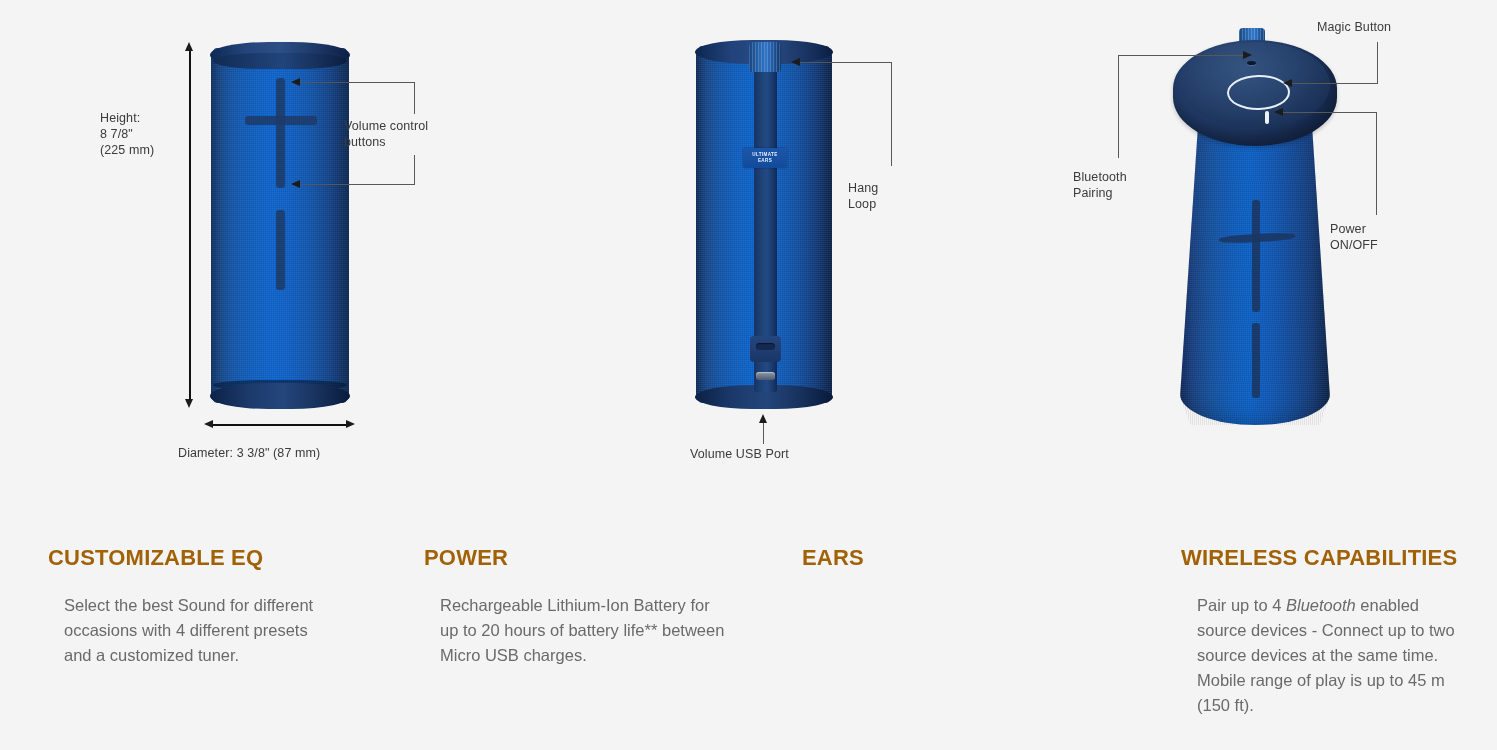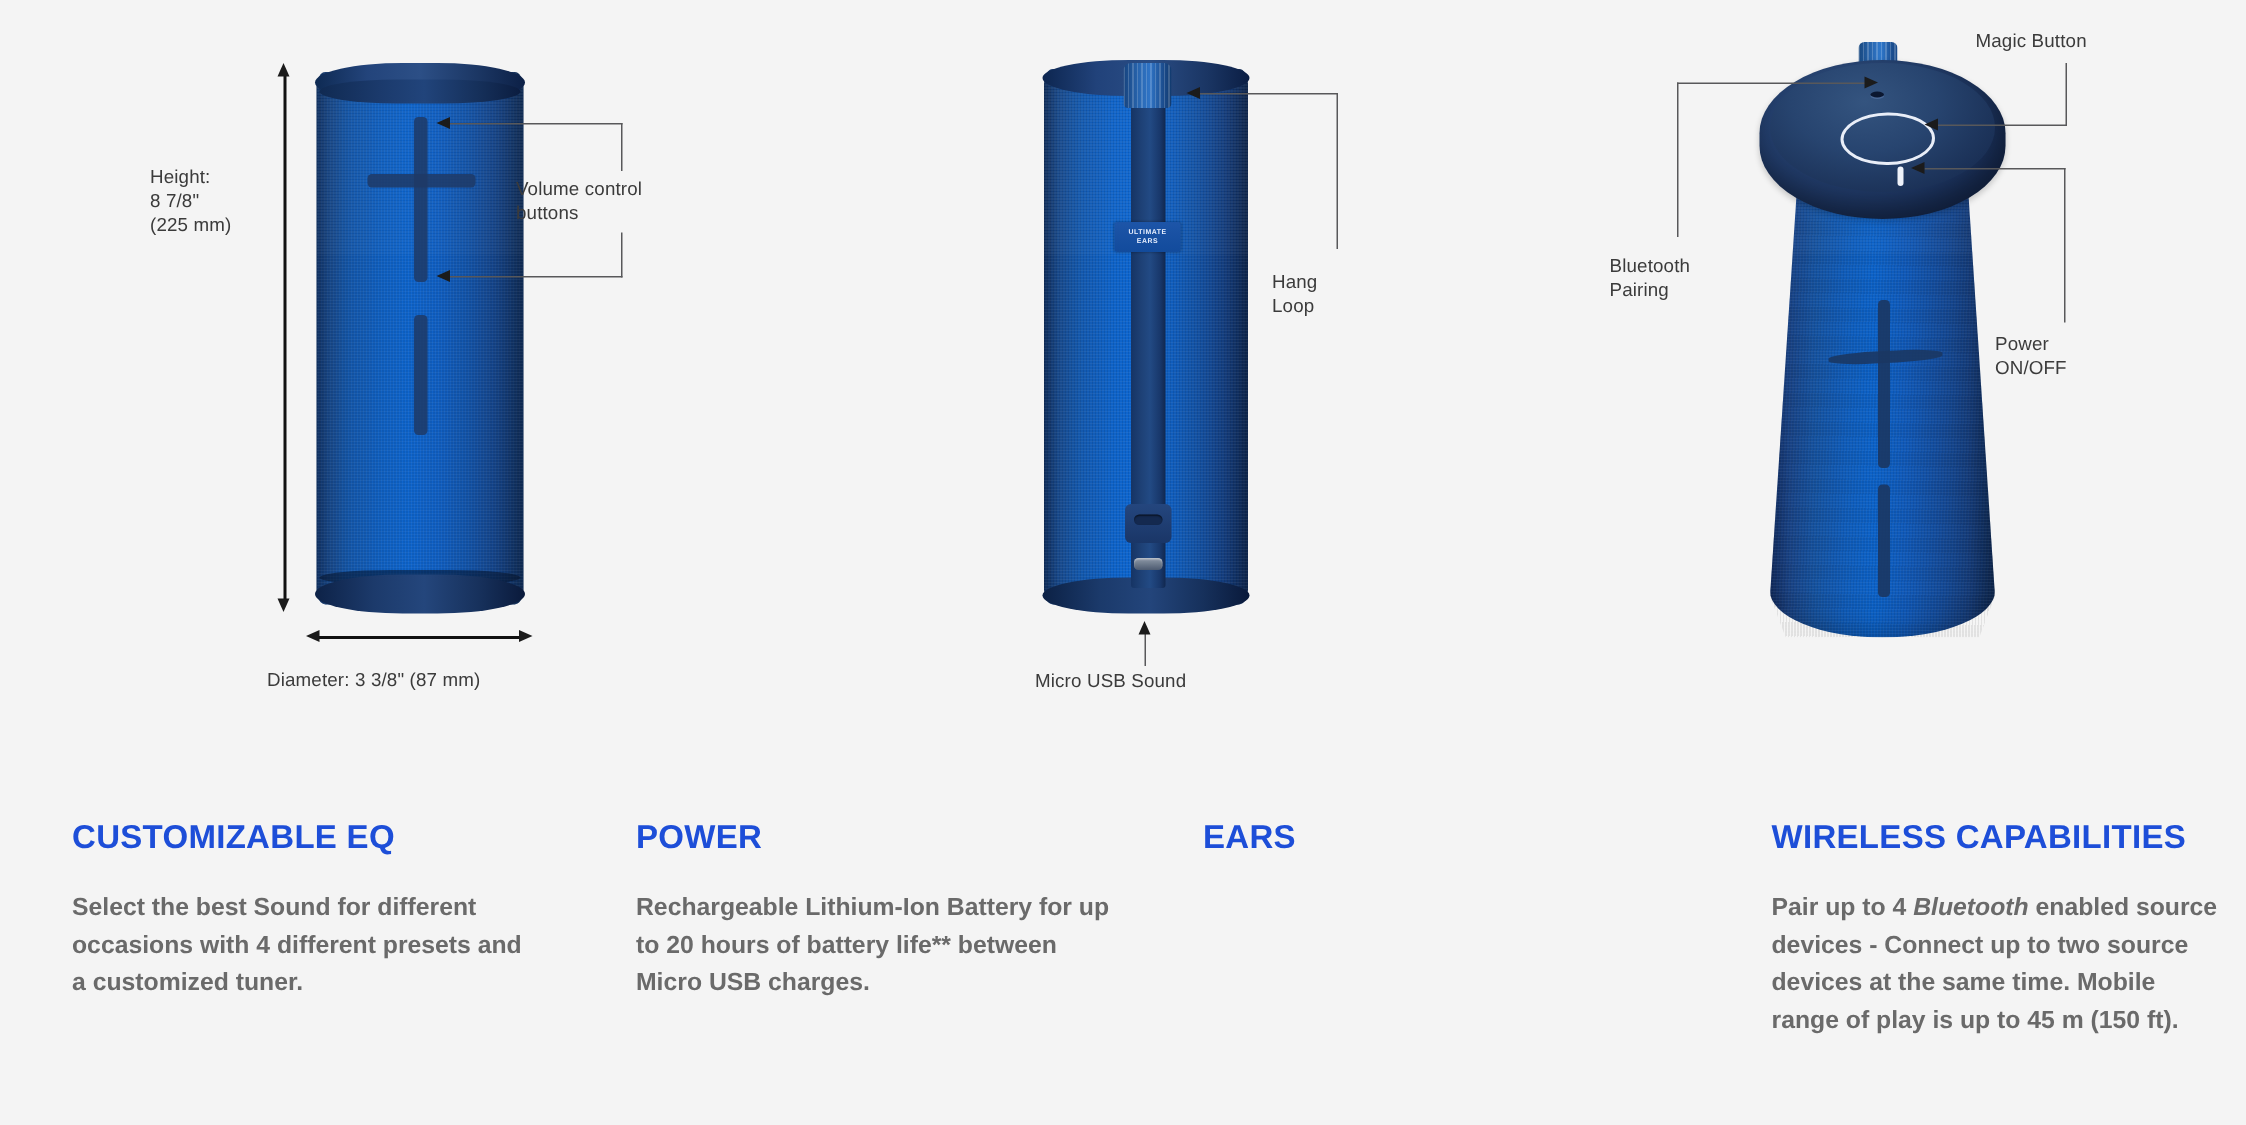--- a/index.html
+++ b/index.html
@@ -189,24 +189,24 @@
   .spk3 .g2-plus-v{position:absolute;left:102px;top:172px;width:8px;height:112px;background:#1b3763;border-radius:3px;opacity:.9;}
   .spk3 .g2-plus-h{position:absolute;left:69px;top:206px;width:76px;height:8px;background:#1b3763;border-radius:3px;opacity:.9;
     transform:rotate(-3deg);border-radius:40%;}
   .spk3 .g2-minus{position:absolute;left:102px;top:295px;width:8px;height:75px;background:#1b3763;border-radius:3px;opacity:.9;}
 
   
   .features{position:absolute;left:0;top:545px;width:1497px;height:205px;}
   .feat{position:absolute;top:0;}
   .feat h3{
     margin:0 0 22px 0;font-size:22px;font-weight:bold;
-    color:#1d4ed8;letter-spacing:.2px;line-height:26px;
+    color:#a16207;letter-spacing:.2px;line-height:26px;
   }
   .feat p{
-    margin:0;font-size:16.5px;line-height:25px;color:#6a6a6a;font-weight:bold;
+    margin:16px;font-size:16.5px;line-height:25px;color:#6a6a6a;font-weight:normal;
   }
   .feat p i{font-style:italic;}
   .c1{left:48px;width:300px;}
   .c2{left:424px;width:320px;}
   .c3{left:802px;width:320px;}
   .c4{left:1181px;width:305px;}
 </style>
 </head>
 <body style="background: rgb(244, 244, 244);">
 
@@ -266,21 +266,21 @@
     </div>
 
     <div class="hline" style="left:800px;top:62px;width:92px;"></div>
     <div class="arrowL" style="left:791px;top:58px;"></div>
     <div class="vline" style="left:891px;top:62px;height:104px;"></div>
     <div class="lbl" style="left:848px;top:180px;width:88px;">Hang
 Loop</div>
 
     <div class="vline" style="left:763px;top:422px;height:22px;"></div>
     <div class="arrowU" style="left:759px;top:414px;"></div>
-    <div class="lbl" style="left:690px;top:446px;width:147px;">Micro USB Sound</div>
+    <div class="lbl" style="left:690px;top:446px;width:147px;">Volume USB Port</div>
 
     <div class="spk3">
       <div class="cone"></div>
       <div class="coneMesh"></div>
       <div class="g2-plus-v"></div>
       <div class="g2-plus-h"></div>
       <div class="g2-minus"></div>
       <div class="strapTab"></div>
       <div class="topShell"></div>
       <div class="topFace"></div>

